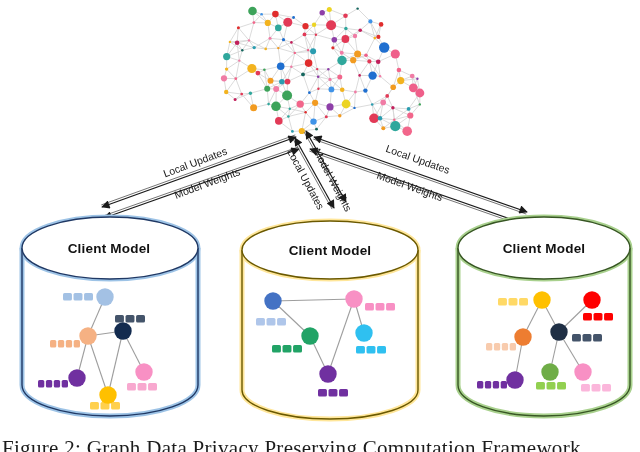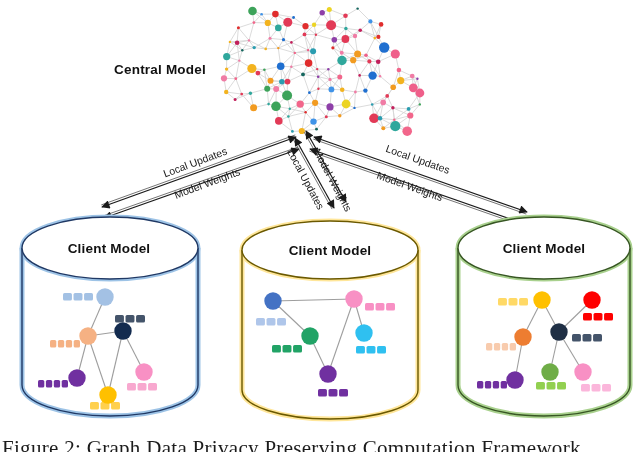--- a/index.html
+++ b/index.html
@@ -672,21 +672,20 @@
             <circle cx="559" cy="332" r="8.7" fill="#1F2F45"></circle>
             <circle cx="523" cy="337" r="8.7" fill="#ED7D31"></circle>
             <circle cx="550" cy="372" r="8.7" fill="#6FAD47"></circle>
             <circle cx="583" cy="372" r="8.7" fill="#F890C4"></circle>
             <circle cx="515" cy="380" r="8.7" fill="#7030A0"></circle>
           </g>
         </g>
       </g>
   </svg>
 
-  <div class="lbl title-lbl" style="left:160px;top:69px;">Central Model</div>
 
   <div class="lbl title-lbl" style="left:109px;top:248px;">Client Model</div>
   <div class="lbl title-lbl" style="left:330px;top:250px;">Client Model</div>
   <div class="lbl title-lbl" style="left:544px;top:248px;">Client Model</div>
 
   <div class="lbl arrow-lbl rotL" style="left:195px;top:162px;">Local Updates</div>
   <div class="lbl arrow-lbl rotL" style="left:207px;top:183px;">Model Weights</div>
 
   <div class="lbl arrow-lbl rotM" style="left:306px;top:179px;">Local Updates</div>
   <div class="lbl arrow-lbl rotM" style="left:333px;top:180px;">Model Weights</div>

